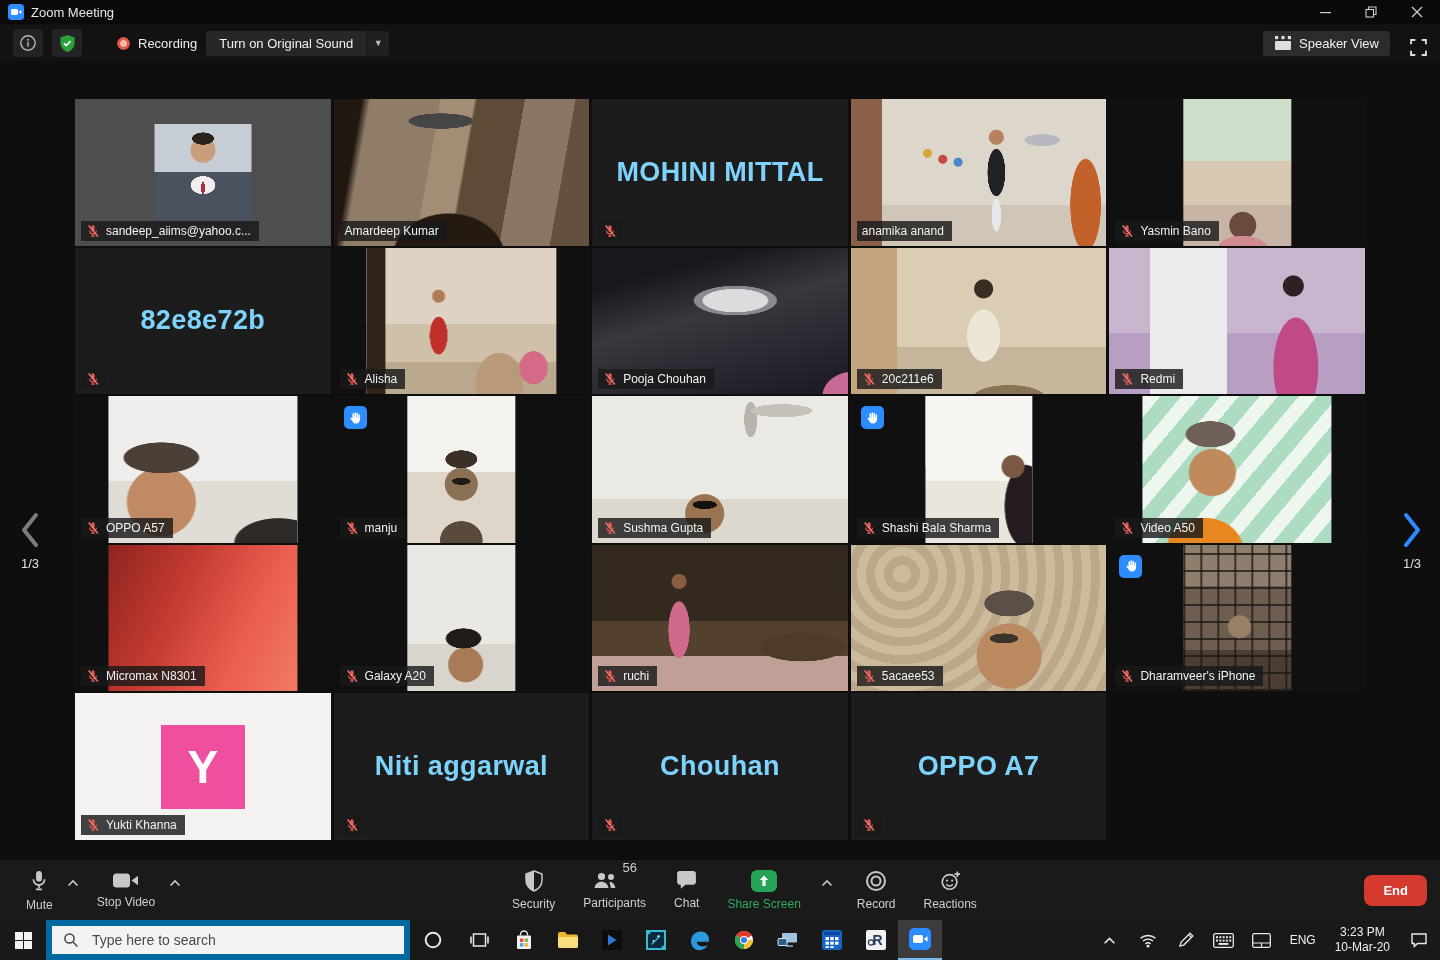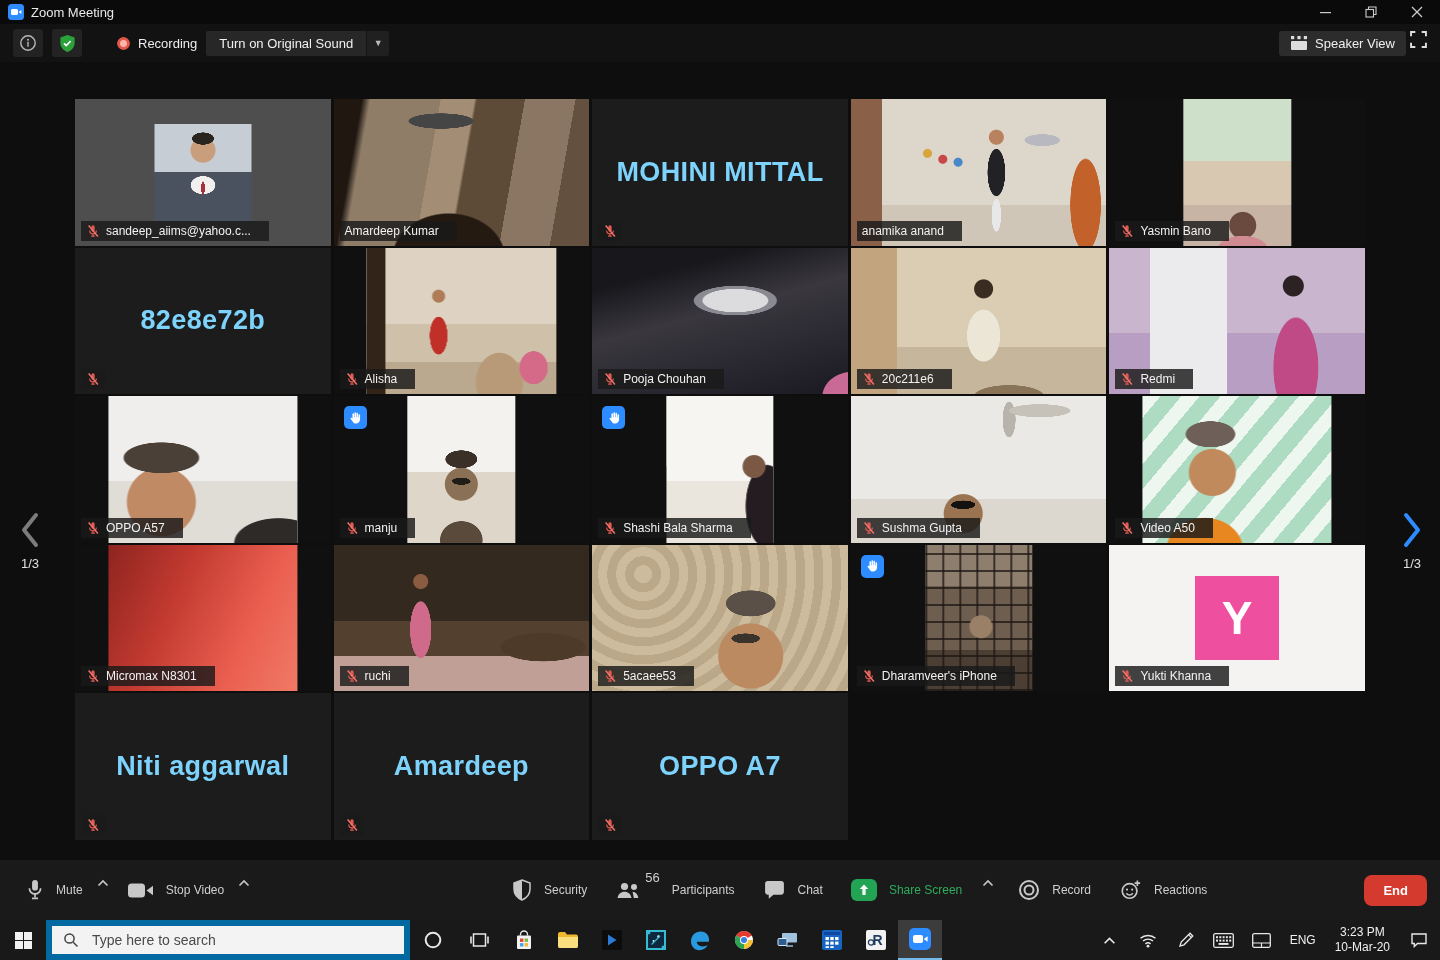--- a/index.html
+++ b/index.html
@@ -12,33 +12,33 @@
   .win-btn{width:46px;height:24px;display:flex;align-items:center;justify-content:center}
 
   
   .topbar{height:38px;background:#121212;display:flex;align-items:center;padding:0 13px;gap:9px}
   .sq-btn{width:30px;height:28px;background:#232323;border-radius:3px;display:flex;align-items:center;justify-content:center}
   .recording{display:flex;align-items:center;gap:8px;margin-left:26px;color:#ececec;font-size:13px}
   .rec-dot{width:13px;height:13px;border-radius:50%;background:radial-gradient(circle at 50% 50%,#ffb4a8 0 3px,#e0584a 4px 6px,rgba(224,88,74,.35) 7px);}
   .orig-sound{display:flex;}
   .orig-sound .main{background:#272727;color:#f0f0f0;font-size:13px;padding:5px 13px;border-radius:2px 0 0 2px}
   .orig-sound .drop{background:#202020;width:22px;display:flex;align-items:center;justify-content:center;border-left:1px solid #141414;border-radius:0 2px 2px 0;color:#bbb;font-size:9px}
-  .top-right{margin-left:auto;display:flex;align-items:flex-start;gap:4px}
+  .top-right{margin-left:auto;display:flex;align-items:flex-end;gap:20px}
   .speaker-view{display:flex;align-items:center;gap:7px;background:#2c2c2c;border-radius:3px;padding:5px 11px;color:#f0f0f0;font-size:13px}
 
   
   .stage{position:absolute;left:0;top:62px;width:1440px;height:798px;background:#0e0e0e}
   .grid{position:absolute;left:75px;top:37px;width:1290px;height:741px;display:grid;grid-template-columns:repeat(5,1fr);grid-template-rows:repeat(5,1fr);gap:2px 3px}
   .tile{position:relative;background:#101010;overflow:hidden}
   .tile.active{outline:2px solid #c3d63a;outline-offset:-2px}
   .vid{position:absolute;top:0;bottom:0;left:0;right:0}
   .fit-portrait{left:50%;right:auto;width:42%;transform:translateX(-50%)}
   .fit-wide{left:50%;right:auto;width:74%;transform:translateX(-50%)}
   .center-name{position:absolute;inset:0;display:flex;align-items:center;justify-content:center;color:#7dd3fc;font-weight:bold;font-size:27px;letter-spacing:.4px}
-  .label{position:absolute;left:6px;bottom:5px;background:rgba(26,26,26,.82);color:#f2f2f2;font-size:12px;line-height:14px;padding:3px 18px 3px 5px;display:flex;align-items:center;gap:6px;white-space:nowrap;max-width:93%}
+  .label{position:absolute;left:6px;bottom:5px;background:rgba(26,26,26,.82);color:#f2f2f2;font-size:12px;line-height:14px;padding:3px 8px 3px 5px;display:flex;align-items:center;gap:6px;white-space:nowrap;max-width:93%}
   .label.mic-only{padding:3px 5px}
   .hand{position:absolute;left:10px;top:10px;width:23px;height:23px;background:#2d8cff;border-radius:5px;display:flex;align-items:center;justify-content:center}
   .photo{position:absolute;left:50%;top:17%;transform:translateX(-50%);width:97px;height:66%;background:
     radial-gradient(ellipse 3px 11px at 50% 66%, #a8303a 60%, transparent 62%),
     radial-gradient(ellipse 18px 10px at 50% 15%, #2a241f 60%, transparent 62%),
     radial-gradient(circle at 50% 27%, #c99e7c 12px, transparent 13px),
     radial-gradient(ellipse 22px 16px at 50% 63%, #f2f0ee 55%, transparent 57%),
     linear-gradient(180deg,#c7cdd4 0 49%,#4b525f 49%)}
   .ybadge{position:absolute;left:50%;top:50%;transform:translate(-50%,-50%);width:84px;height:84px;background:#ee4f9e;display:flex;align-items:center;justify-content:center;color:#fff;font-size:46px;font-weight:bold}
 
@@ -141,21 +141,21 @@
 
   
   .nav{position:absolute;width:44px;text-align:center;color:#e0e0e0;font-size:13px}
   .nav .pg{margin-top:8px}
   .nav-left{left:8px;top:450px}
   .nav-right{right:6px;top:450px}
 
   
   .zbar{position:absolute;left:0;top:860px;width:1440px;height:60px;background:#1a1a1a}
   .zleft{position:absolute;left:18px;top:0;height:60px;display:flex;align-items:center}
-  .zbtn{display:flex;flex-direction:row;align-items:center;justify-content:center;gap:12px;color:#cfcfcf;font-size:12px;padding:0 8px;height:60px}
+  .zbtn{display:flex;flex-direction:column;align-items:center;justify-content:center;gap:5px;color:#cfcfcf;font-size:12px;padding:0 8px;height:60px}
   .chev{padding:4px 6px;margin:-14px 4px 0 0}
   .zcenter{position:absolute;left:498px;top:0;height:60px;display:flex;align-items:center}
   .zcenter .zbtn{padding:0 14px}
   .pcount{font-size:13px;color:#cfcfcf;margin:-10px 0 0 3px}
   .icon-row{display:flex;align-items:flex-start}
   .share-ico{width:26px;height:22px;background:#23a455;border-radius:6px;display:flex;align-items:center;justify-content:center}
   .share-label{color:#2eac5c}
   .end-btn{position:absolute;right:13px;top:15px;background:#d53a2e;color:#fff;font-size:13px;font-weight:bold;padding:8px 19px;border-radius:8px}
 
   
@@ -377,49 +377,49 @@
           <svg width="14" height="14" viewBox="0 0 16 16">
             <rect x="6.1" y="1.4" width="3.8" height="7.4" rx="1.9" fill="#e25950"></rect>
             <path d="M4.2 7.4c0 2.1 1.7 3.8 3.8 3.8s3.8-1.7 3.8-3.8" fill="none" stroke="#e25950" stroke-width="1.3"></path>
             <path d="M8 11.2v2.1M5.9 13.8h4.2" stroke="#e25950" stroke-width="1.3"></path>
             <path d="M3 1.6l10.6 12.6" stroke="#f0736b" stroke-width="1.7"></path>
           </svg>
           <span>manju</span>
         </div>
       </div>
       <div class="tile">
+        <div class="vid s-sushma"></div>
+        <div class="label">
+          <svg width="14" height="14" viewBox="0 0 16 16">
+            <rect x="6.1" y="1.4" width="3.8" height="7.4" rx="1.9" fill="#e25950"></rect>
+            <path d="M4.2 7.4c0 2.1 1.7 3.8 3.8 3.8s3.8-1.7 3.8-3.8" fill="none" stroke="#e25950" stroke-width="1.3"></path>
+            <path d="M8 11.2v2.1M5.9 13.8h4.2" stroke="#e25950" stroke-width="1.3"></path>
+            <path d="M3 1.6l10.6 12.6" stroke="#f0736b" stroke-width="1.7"></path>
+          </svg>
+          <span>Sushma Gupta</span>
+        </div>
+      </div>
+      <div class="tile">
         <div class="vid s-shashi fit-portrait"></div>
         <div class="hand">
           <svg width="14" height="14" viewBox="0 0 16 16">
             <path fill="#fff" d="M5.1 7.8V3.4c0-.5.4-.9.9-.9s.9.4.9.9V7h.5V2.4c0-.5.4-.9.9-.9s.9.4.9.9V7h.5V3c0-.5.4-.9.9-.9s.9.4.9.9v4.5h.5V4.6c0-.5.4-.9.9-.9s.9.4.9.9V9.4c0 2.9-1.9 4.9-4.6 4.9-2.2 0-3.3-1.2-4.3-3L3.1 9c-.3-.5 0-1.1.5-1.3.4-.1.8 0 1.1.3l.4.8z"></path>
           </svg>
         </div>
         <div class="label">
           <svg width="14" height="14" viewBox="0 0 16 16">
             <rect x="6.1" y="1.4" width="3.8" height="7.4" rx="1.9" fill="#e25950"></rect>
             <path d="M4.2 7.4c0 2.1 1.7 3.8 3.8 3.8s3.8-1.7 3.8-3.8" fill="none" stroke="#e25950" stroke-width="1.3"></path>
             <path d="M8 11.2v2.1M5.9 13.8h4.2" stroke="#e25950" stroke-width="1.3"></path>
             <path d="M3 1.6l10.6 12.6" stroke="#f0736b" stroke-width="1.7"></path>
           </svg>
           <span>Shashi Bala Sharma</span>
         </div>
       </div>
       <div class="tile">
-        <div class="vid s-sushma"></div>
-        <div class="label">
-          <svg width="14" height="14" viewBox="0 0 16 16">
-            <rect x="6.1" y="1.4" width="3.8" height="7.4" rx="1.9" fill="#e25950"></rect>
-            <path d="M4.2 7.4c0 2.1 1.7 3.8 3.8 3.8s3.8-1.7 3.8-3.8" fill="none" stroke="#e25950" stroke-width="1.3"></path>
-            <path d="M8 11.2v2.1M5.9 13.8h4.2" stroke="#e25950" stroke-width="1.3"></path>
-            <path d="M3 1.6l10.6 12.6" stroke="#f0736b" stroke-width="1.7"></path>
-          </svg>
-          <span>Sushma Gupta</span>
-        </div>
-      </div>
-      <div class="tile">
         <div class="vid s-galaxy50 fit-wide"></div>
         <div class="label">
           <svg width="14" height="14" viewBox="0 0 16 16">
             <rect x="6.1" y="1.4" width="3.8" height="7.4" rx="1.9" fill="#e25950"></rect>
             <path d="M4.2 7.4c0 2.1 1.7 3.8 3.8 3.8s3.8-1.7 3.8-3.8" fill="none" stroke="#e25950" stroke-width="1.3"></path>
             <path d="M8 11.2v2.1M5.9 13.8h4.2" stroke="#e25950" stroke-width="1.3"></path>
             <path d="M3 1.6l10.6 12.6" stroke="#f0736b" stroke-width="1.7"></path>
           </svg>
           <span>Video A50</span>
         </div>
@@ -427,20 +427,32 @@
       <div class="tile">
         <div class="vid s-micromax fit-wide"></div>
         <div class="label">
           <svg width="14" height="14" viewBox="0 0 16 16">
             <rect x="6.1" y="1.4" width="3.8" height="7.4" rx="1.9" fill="#e25950"></rect>
             <path d="M4.2 7.4c0 2.1 1.7 3.8 3.8 3.8s3.8-1.7 3.8-3.8" fill="none" stroke="#e25950" stroke-width="1.3"></path>
             <path d="M8 11.2v2.1M5.9 13.8h4.2" stroke="#e25950" stroke-width="1.3"></path>
             <path d="M3 1.6l10.6 12.6" stroke="#f0736b" stroke-width="1.7"></path>
           </svg>
           <span>Micromax N8301</span>
+        </div>
+      </div>
+      <div class="tile">
+        <div class="vid s-galaxy20 fit-portrait"></div>
+        <div class="label">
+          <svg width="14" height="14" viewBox="0 0 16 16">
+            <rect x="6.1" y="1.4" width="3.8" height="7.4" rx="1.9" fill="#e25950"></rect>
+            <path d="M4.2 7.4c0 2.1 1.7 3.8 3.8 3.8s3.8-1.7 3.8-3.8" fill="none" stroke="#e25950" stroke-width="1.3"></path>
+            <path d="M8 11.2v2.1M5.9 13.8h4.2" stroke="#e25950" stroke-width="1.3"></path>
+            <path d="M3 1.6l10.6 12.6" stroke="#f0736b" stroke-width="1.7"></path>
+          </svg>
+          <span>Galaxy A20</span>
         </div>
       </div>
       <div class="tile">
         <div class="vid s-ruchi"></div>
         <div class="label">
           <svg width="14" height="14" viewBox="0 0 16 16">
             <rect x="6.1" y="1.4" width="3.8" height="7.4" rx="1.9" fill="#e25950"></rect>
             <path d="M4.2 7.4c0 2.1 1.7 3.8 3.8 3.8s3.8-1.7 3.8-3.8" fill="none" stroke="#e25950" stroke-width="1.3"></path>
             <path d="M8 11.2v2.1M5.9 13.8h4.2" stroke="#e25950" stroke-width="1.3"></path>
             <path d="M3 1.6l10.6 12.6" stroke="#f0736b" stroke-width="1.7"></path>
@@ -497,21 +509,21 @@
           <svg width="14" height="14" viewBox="0 0 16 16">
             <rect x="6.1" y="1.4" width="3.8" height="7.4" rx="1.9" fill="#e25950"></rect>
             <path d="M4.2 7.4c0 2.1 1.7 3.8 3.8 3.8s3.8-1.7 3.8-3.8" fill="none" stroke="#e25950" stroke-width="1.3"></path>
             <path d="M8 11.2v2.1M5.9 13.8h4.2" stroke="#e25950" stroke-width="1.3"></path>
             <path d="M3 1.6l10.6 12.6" stroke="#f0736b" stroke-width="1.7"></path>
           </svg>
         </div>
       </div>
       <div class="tile">
         <div class="vid s-dark"></div>
-        <div class="center-name">Amardeep</div>
+        <div class="center-name">Chouhan</div>
         <div class="label mic-only">
           <svg width="14" height="14" viewBox="0 0 16 16">
             <rect x="6.1" y="1.4" width="3.8" height="7.4" rx="1.9" fill="#e25950"></rect>
             <path d="M4.2 7.4c0 2.1 1.7 3.8 3.8 3.8s3.8-1.7 3.8-3.8" fill="none" stroke="#e25950" stroke-width="1.3"></path>
             <path d="M8 11.2v2.1M5.9 13.8h4.2" stroke="#e25950" stroke-width="1.3"></path>
             <path d="M3 1.6l10.6 12.6" stroke="#f0736b" stroke-width="1.7"></path>
           </svg>
         </div>
       </div>
       <div class="tile">

